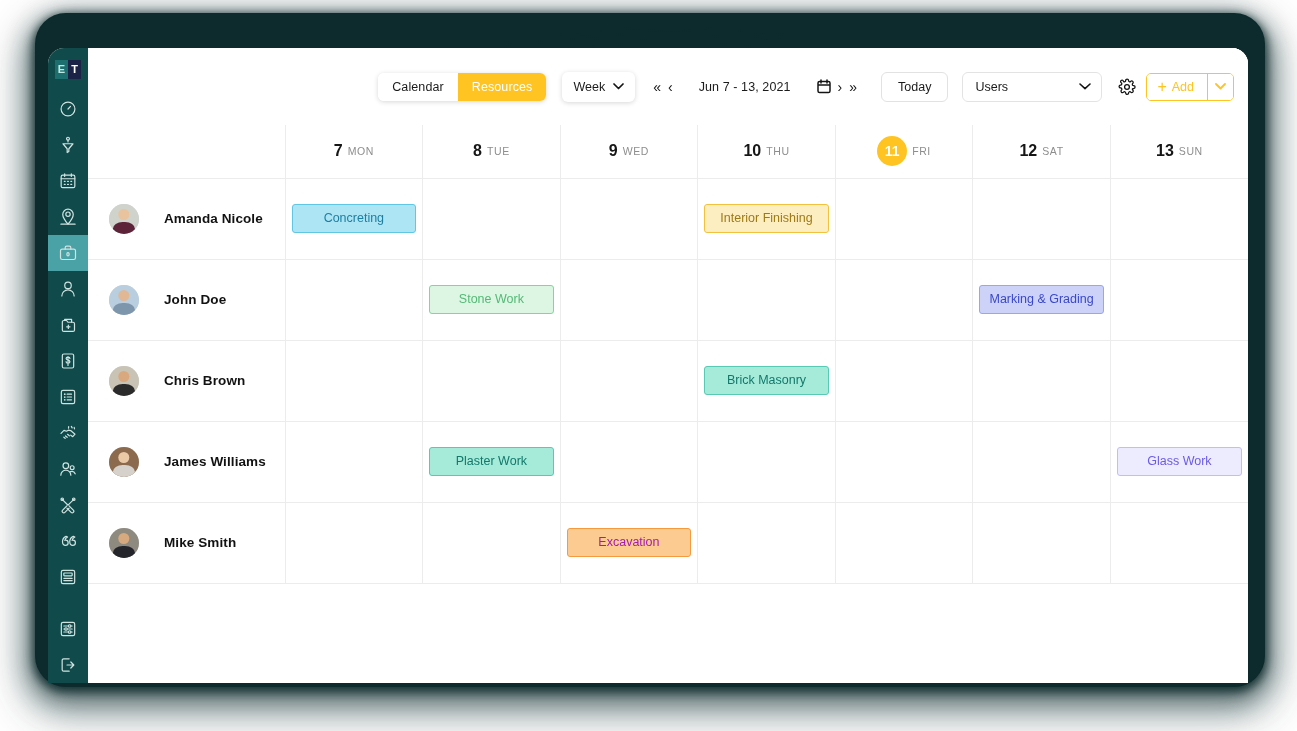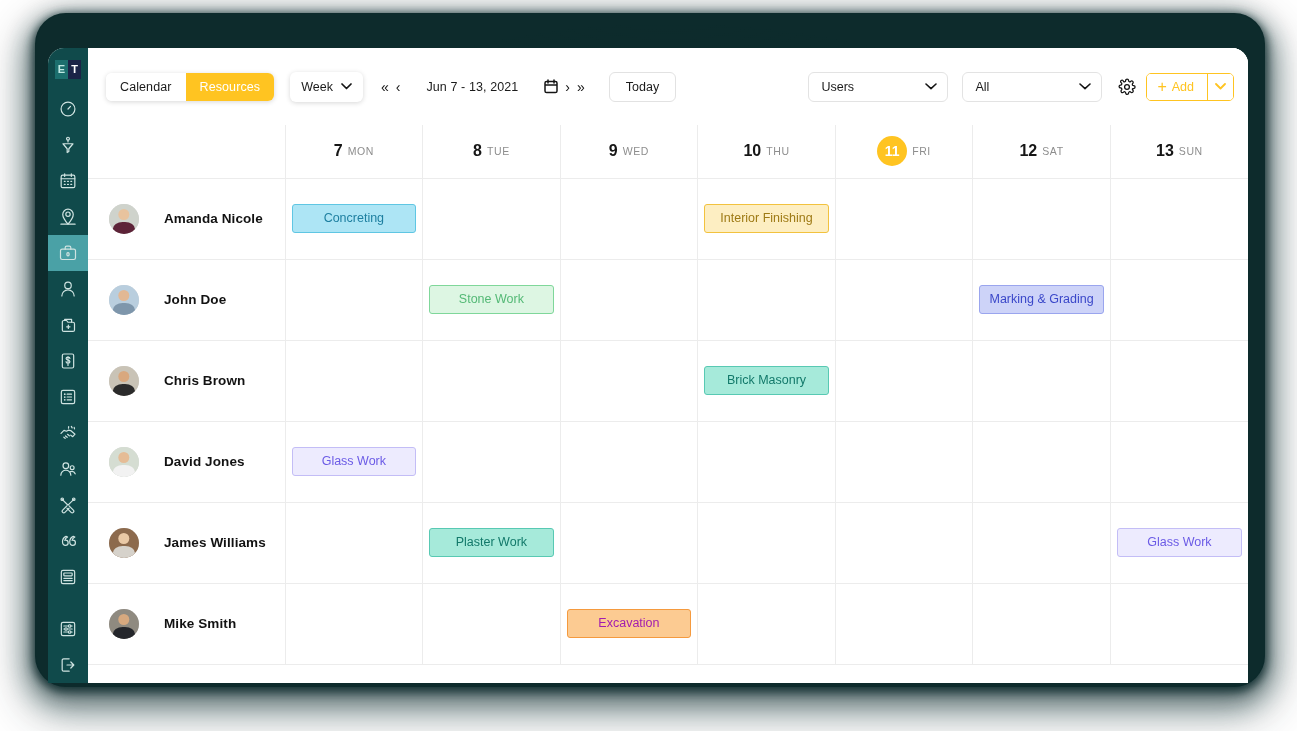--- a/index.html
+++ b/index.html
@@ -81,21 +81,21 @@
     height: 36px;
     display: flex; align-items: center; justify-content: center;
     cursor: pointer;
     position: relative;
   }
   .nav-item.active { background: #4aa1a6; }
   .nav-item svg { display: block; }
   .nav-spacer { flex: 1 1 auto; min-height: 2px; }
 
   
-  #main { flex: 1 1 auto; display: flex; flex-direction: column; background:#fff; min-width:0; }
+  #main { flex: 1 1 auto; display: flex; flex-direction: column; background:#fff; min-width:0;align-items:flex-end; }
 
   #toolbar {
     height: 77px;
     display: flex; align-items: center;
     padding: 0 14px 0 18px;
     flex: 0 0 77px;
     background: #fff;
   }
 
   .seg {
@@ -414,26 +414,20 @@
 
       <div class="spacer"></div>
 
       <div class="dropdown" id="dd-users">
         <span>Users</span>
         <svg width="12" height="7" viewBox="0 0 12 7">
           <path d="M1 1l5 4.6L11 1" fill="none" stroke="#151515" stroke-width="1.6" stroke-linecap="round" stroke-linejoin="round"></path>
         </svg>
       </div>
 
-      <div class="dropdown" id="dd-all">
-        <span>All</span>
-        <svg width="12" height="7" viewBox="0 0 12 7">
-          <path d="M1 1l5 4.6L11 1" fill="none" stroke="#151515" stroke-width="1.6" stroke-linecap="round" stroke-linejoin="round"></path>
-        </svg>
-      </div>
 
       <button class="gear-btn">
         <svg width="18" height="18" viewBox="0 0 24 24">
           <path d="M12 15.2a3.2 3.2 0 1 0 0-6.4 3.2 3.2 0 0 0 0 6.4z" fill="none" stroke="#141414" stroke-width="1.7"></path>
           <path d="M19.3 14.2a1.6 1.6 0 0 0 .32 1.76l.06.06a1.94 1.94 0 1 1-2.74 2.74l-.06-.06a1.6 1.6 0 0 0-1.76-.32 1.6 1.6 0 0 0-.97 1.47v.17a1.94 1.94 0 1 1-3.88 0v-.09a1.6 1.6 0 0 0-1.05-1.47 1.6 1.6 0 0 0-1.76.32l-.06.06a1.94 1.94 0 1 1-2.74-2.74l.06-.06a1.6 1.6 0 0 0 .32-1.76 1.6 1.6 0 0 0-1.47-.97H3.4a1.94 1.94 0 1 1 0-3.88h.09a1.6 1.6 0 0 0 1.47-1.05 1.6 1.6 0 0 0-.32-1.76l-.06-.06A1.94 1.94 0 1 1 7.32 4.6l.06.06a1.6 1.6 0 0 0 1.76.32h.08a1.6 1.6 0 0 0 .97-1.47V3.4a1.94 1.94 0 0 1 3.88 0v.09a1.6 1.6 0 0 0 .97 1.47 1.6 1.6 0 0 0 1.76-.32l.06-.06a1.94 1.94 0 1 1 2.74 2.74l-.06.06a1.6 1.6 0 0 0-.32 1.76v.08a1.6 1.6 0 0 0 1.47.97h.17a1.94 1.94 0 1 1 0 3.88h-.09a1.6 1.6 0 0 0-1.47.97z" fill="none" stroke="#141414" stroke-width="1.7" stroke-linecap="round" stroke-linejoin="round"></path>
         </svg>
       </button>
 
       <div class="add-group">
         <button class="add-btn">
@@ -572,41 +566,20 @@
                 <span class="chip" style="background: rgb(166, 234, 218); border-color: rgb(88, 201, 179); color: rgb(18, 121, 106);">Brick Masonry</span>
               </td>
               <td></td>
               <td></td>
               <td></td>
             </tr>
             <tr>
               <td class="resource-cell">
                 <div class="res">
                   <div class="avatar">
-                    <div class="sky" style="background:#d5ddd2"></div>
-                    <div class="body" style="background:#f2f2f2"></div>
-                    <div class="head" style="background:#e5bc96"></div>
-                  </div>
-                  <span class="res-name">David Jones</span>
-                </div>
-              </td>
-              <td>
-                <span class="chip" style="background: rgb(237, 235, 254); border-color: rgb(195, 189, 246); color: rgb(107, 91, 230);">Glass Work</span>
-              </td>
-              <td></td>
-              <td></td>
-              <td></td>
-              <td></td>
-              <td></td>
-              <td></td>
-            </tr>
-            <tr>
-              <td class="resource-cell">
-                <div class="res">
-                  <div class="avatar">
                     <div class="sky" style="background:#8c6a4d"></div>
                     <div class="body" style="background:#d6d2cb"></div>
                     <div class="head" style="background:#e9c9a6"></div>
                   </div>
                   <span class="res-name">James Williams</span>
                 </div>
               </td>
               <td></td>
               <td>
                 <span class="chip" style="background: rgb(166, 234, 218); border-color: rgb(88, 201, 179); color: rgb(18, 121, 106);">Plaster Work</span>

